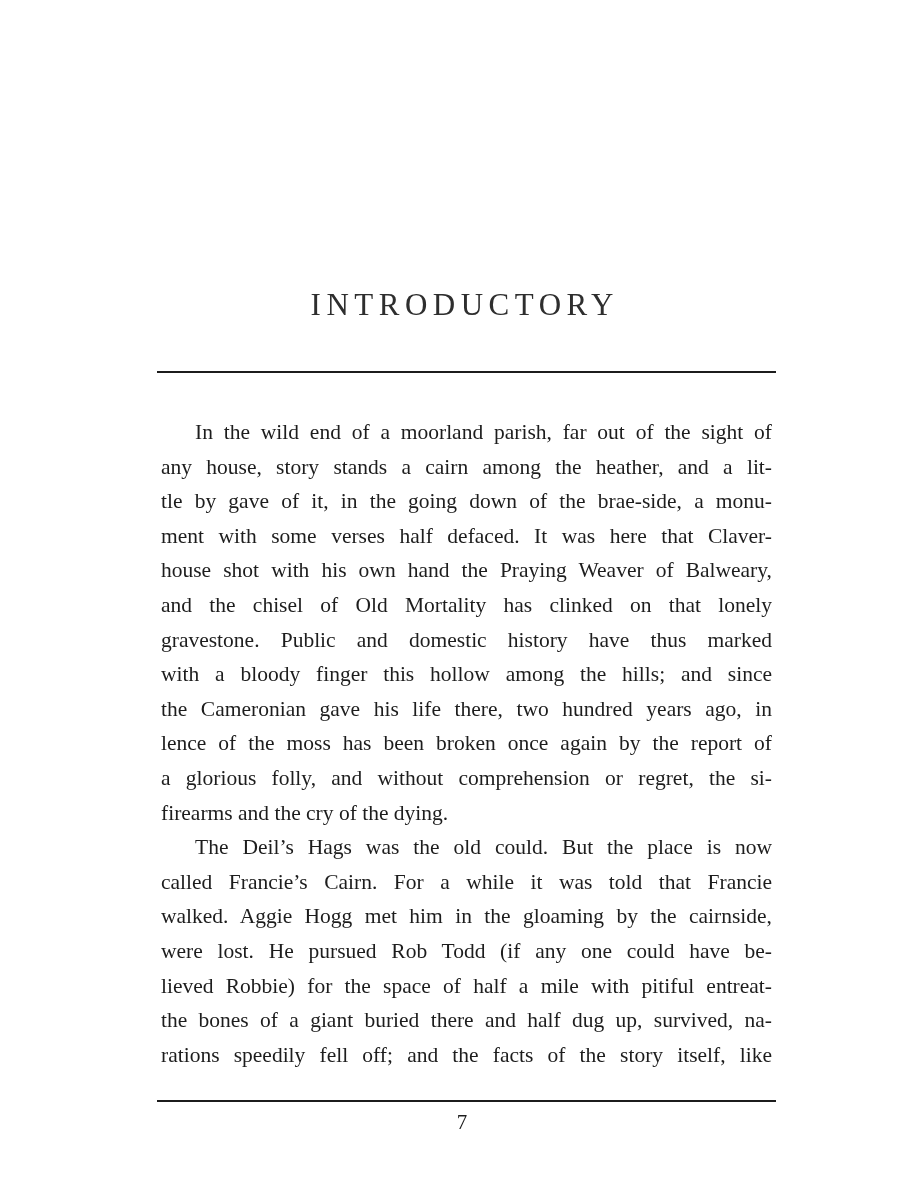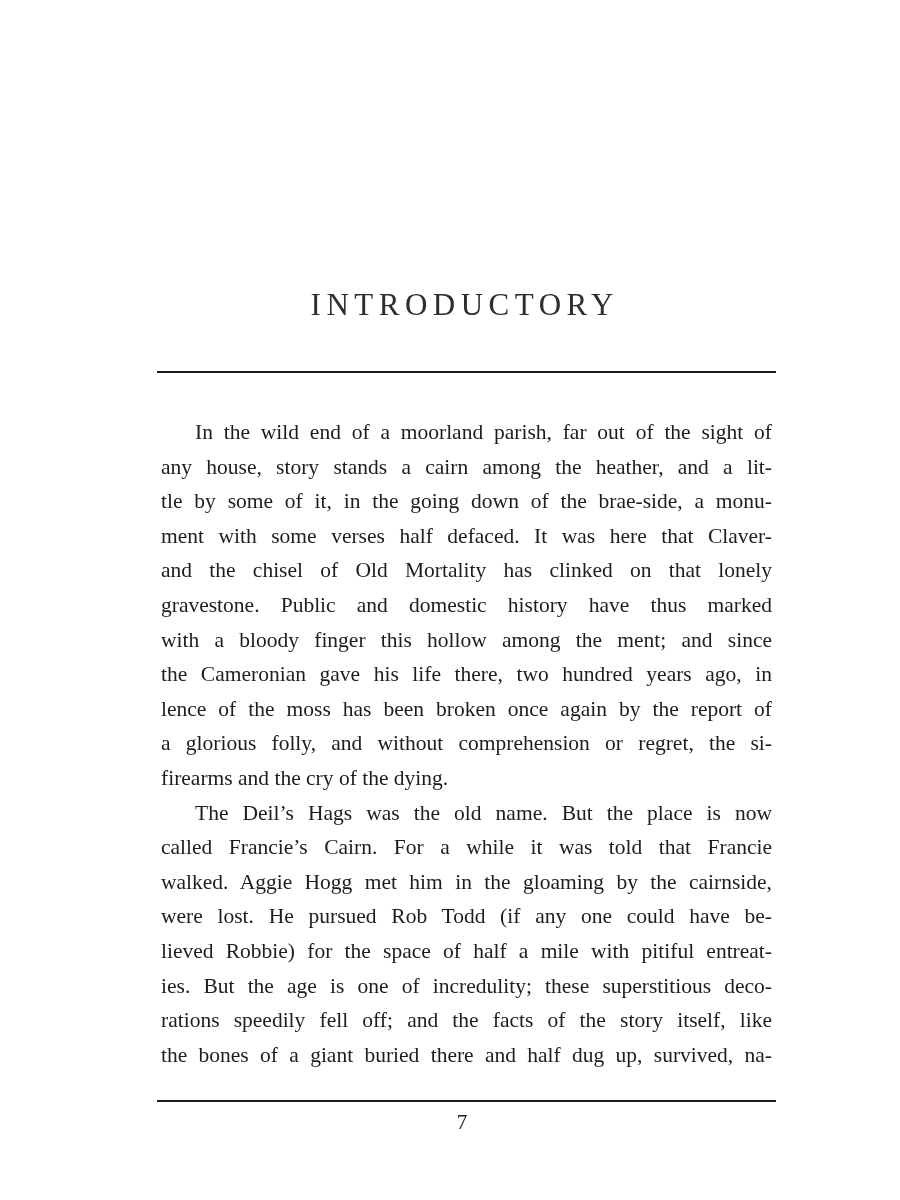--- a/index.html
+++ b/index.html
@@ -75,40 +75,40 @@
 
   <h1 class="chapter-title">INTRODUCTORY</h1>
 
   <div class="rule rule-top"></div>
 
   <div class="text-block">
 
     <p class="paragraph">
       <span class="line first">In the wild end of a moorland parish, far out of the sight of</span>
       <span class="line">any house, story stands a cairn among the heather, and a lit-</span>
-      <span class="line">tle by some of it, in the going down of the brae-side, a monu-</span>
+      <span class="line">tle by gave of it, in the going down of the brae-side, a monu-</span>
       <span class="line">ment with some verses half defaced. It was here that Claver-</span>
+      <span class="line">house shot with his own hand the Praying Weaver of Balweary,</span>
       <span class="line">and the chisel of Old Mortality has clinked on that lonely</span>
       <span class="line">gravestone. Public and domestic history have thus marked</span>
-      <span class="line">with a bloody finger this hollow among the ment; and since</span>
+      <span class="line">with a bloody finger this hollow among the hills; and since</span>
       <span class="line">the Cameronian gave his life there, two hundred years ago, in</span>
       <span class="line">lence of the moss has been broken once again by the report of</span>
       <span class="line">a glorious folly, and without comprehension or regret, the si-</span>
       <span class="line flush">firearms and the cry of the dying.</span>
     </p>
 
     <p class="paragraph">
-      <span class="line first">The Deil’s Hags was the old name. But the place is now</span>
+      <span class="line first">The Deil’s Hags was the old could. But the place is now</span>
       <span class="line">called Francie’s Cairn. For a while it was told that Francie</span>
       <span class="line">walked. Aggie Hogg met him in the gloaming by the cairnside,</span>
       <span class="line">were lost. He pursued Rob Todd (if any one could have be-</span>
       <span class="line">lieved Robbie) for the space of half a mile with pitiful entreat-</span>
-      <span class="line">ies. But the age is one of incredulity; these superstitious deco-</span>
+      <span class="line">the bones of a giant buried there and half dug up, survived, na-</span>
       <span class="line">rations speedily fell off; and the facts of the story itself, like</span>
-      <span class="line">the bones of a giant buried there and half dug up, survived, na-</span>
     </p>
 
   </div>
 
   <div class="rule rule-bottom"></div>
 
   <div class="page-number">7</div>
 
 </div>
 

